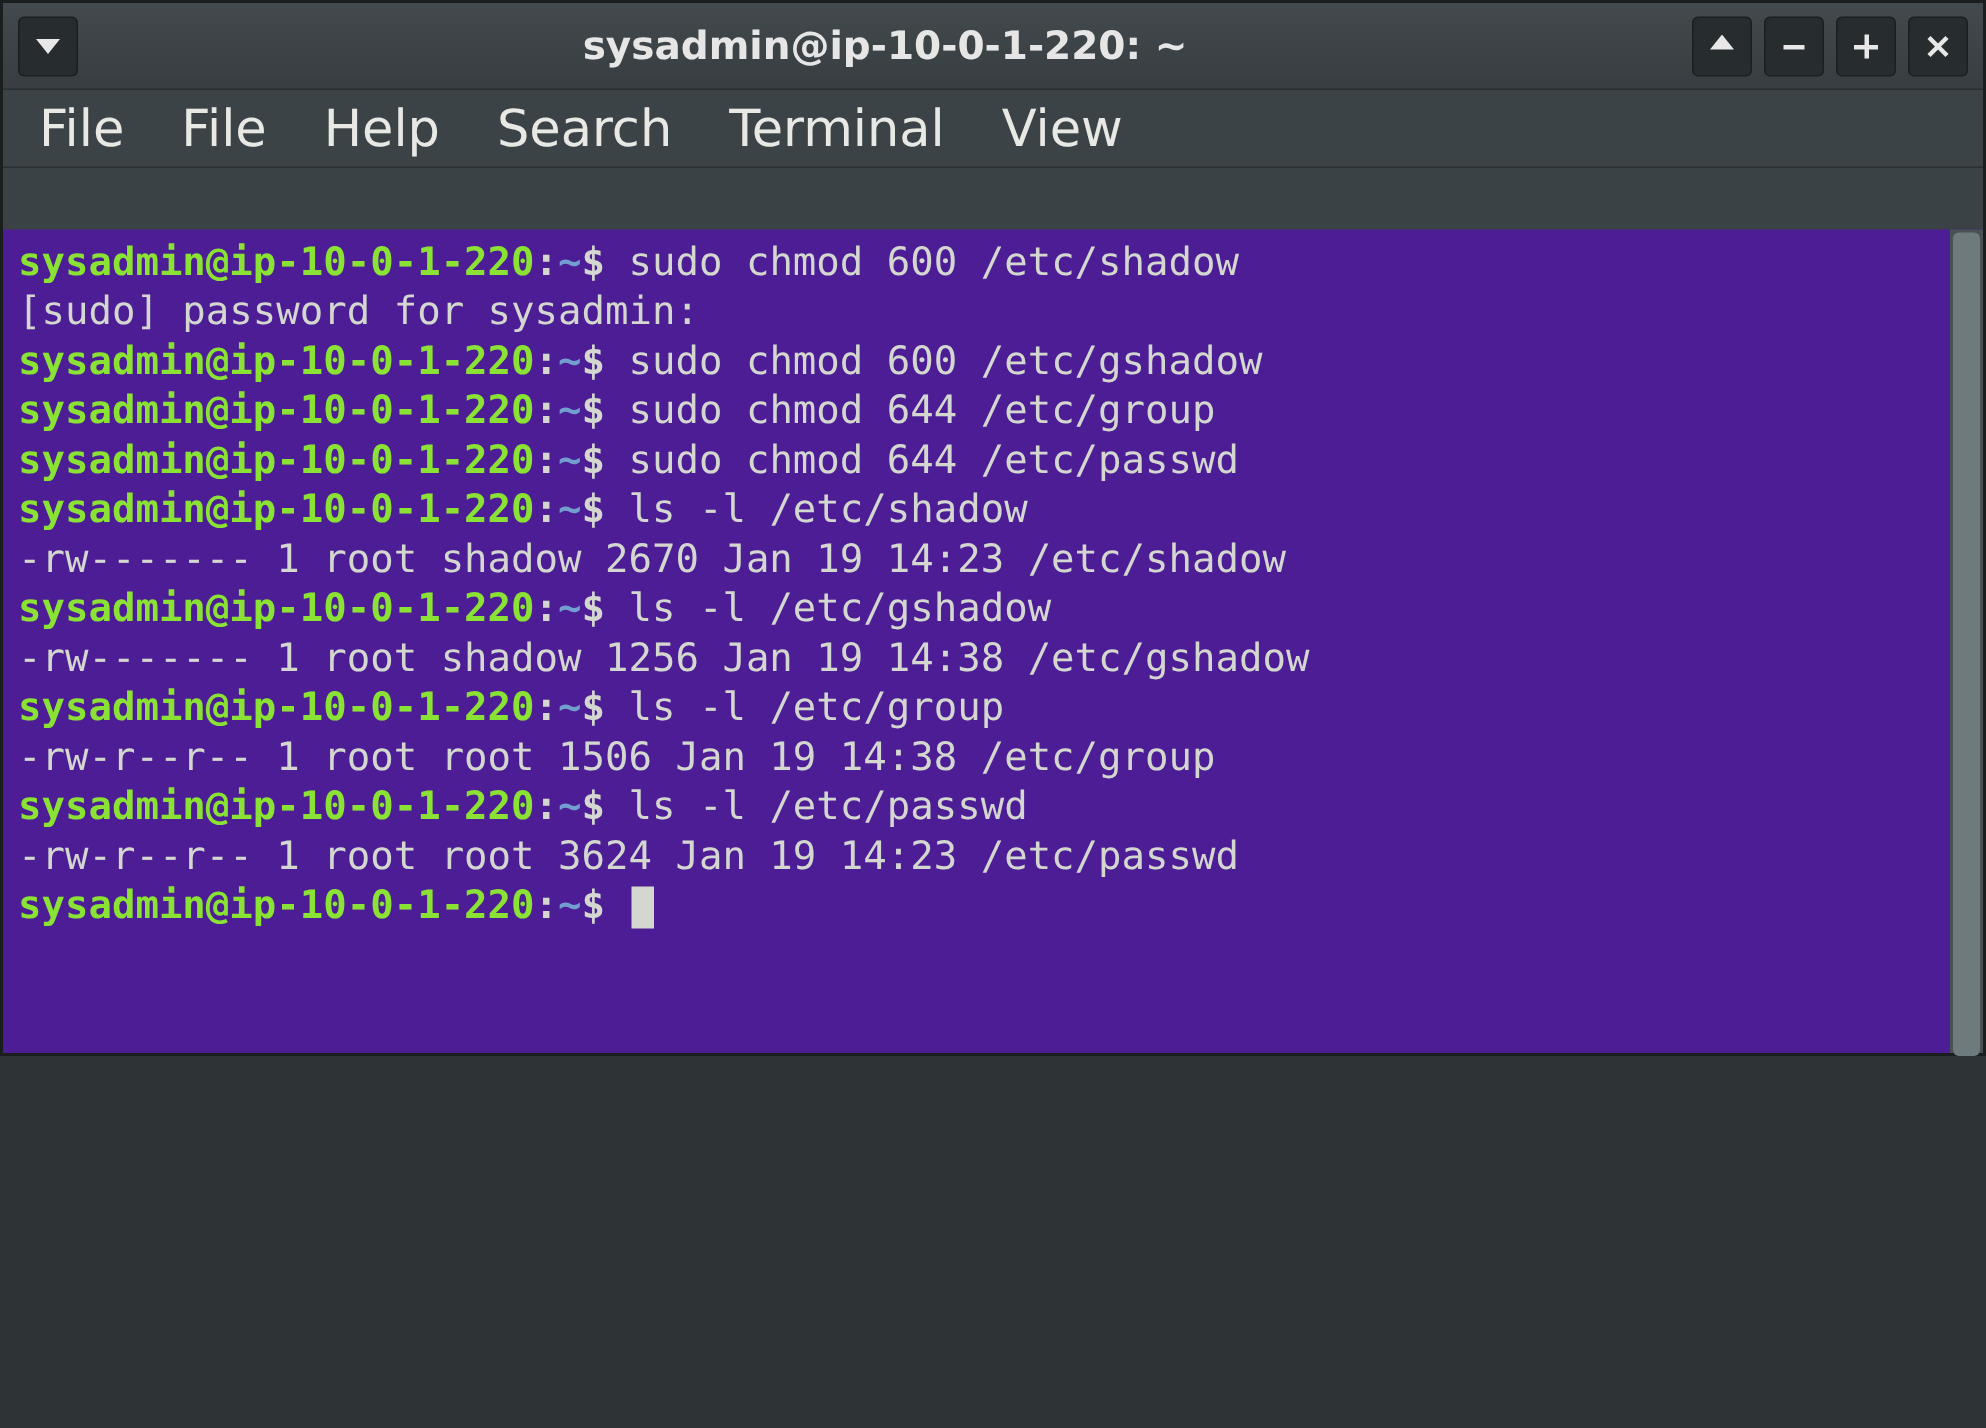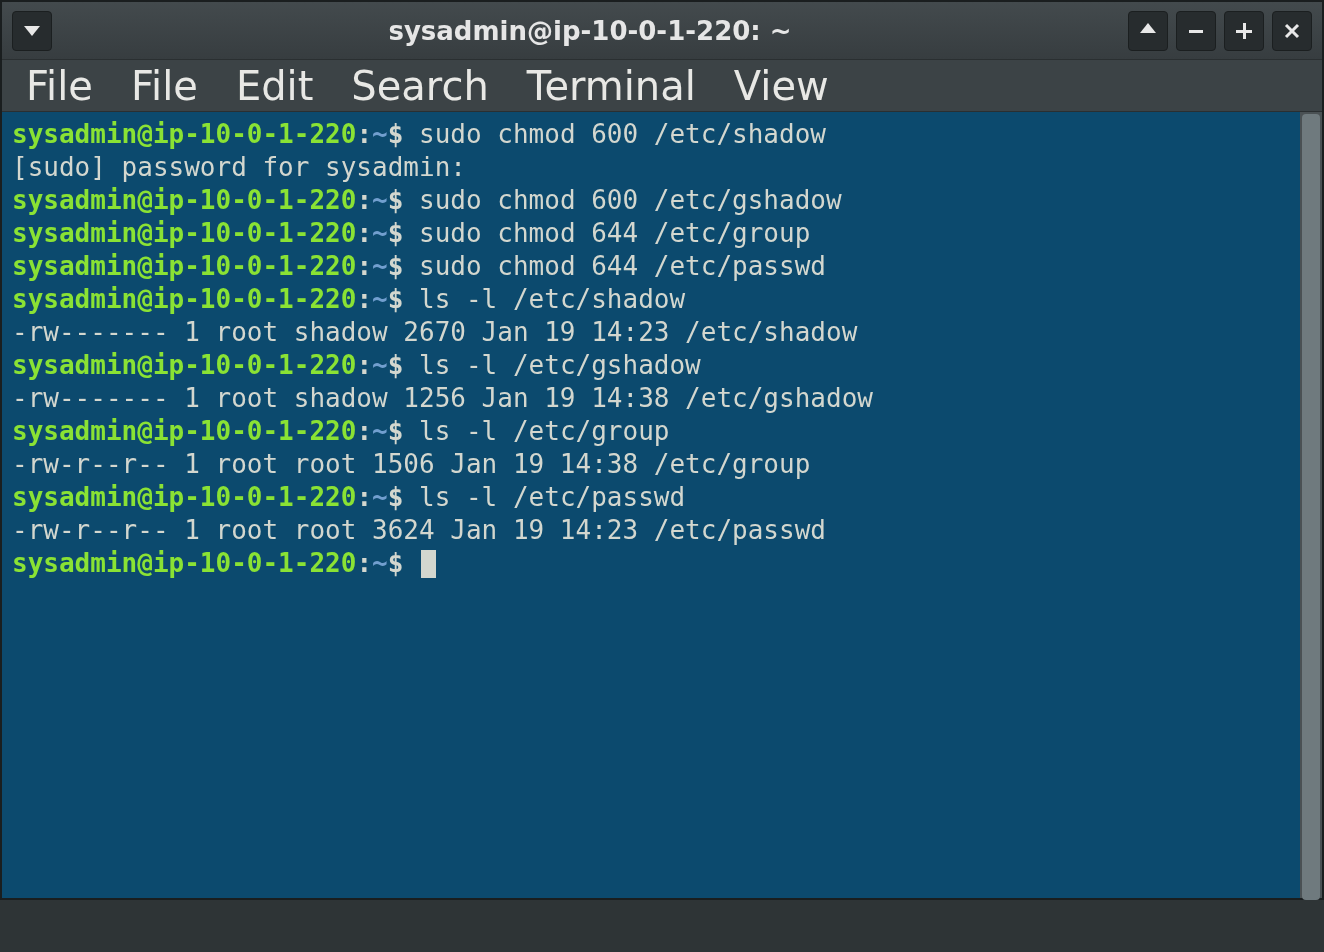--- a/index.html
+++ b/index.html
@@ -5,21 +5,21 @@
   * { box-sizing: border-box; margin: 0; padding: 0; }
   html, body {
     width: 1324px;
     height: 952px;
     background: #2e3436;
     font-family: "DejaVu Sans", "Liberation Sans", sans-serif;
     overflow: hidden;
   }
   .window {
     width: 1324px;
-    height: 900px;
+    height: 704px;
     background: #3b4245;
     border: 2px solid #1a1e1f;
     display: flex;
     flex-direction: column;
   }
   
   .titlebar {
     height: 58px;
     background: linear-gradient(to bottom, #434a4d, #373d40);
     display: flex;
@@ -49,29 +49,30 @@
   .tb-btn svg { display:block; }
   
   .menubar {
     height: 52px;
     background: #3c4346;
     display: flex;
     align-items: center;
     gap: 38px;
     padding: 0 24px;
     color: #e8e8e5;
-    font-size: 40px;
+    font-size: 34px;
     border-bottom: 1px solid #2a2f31;
   }
   .menu-item { cursor: pointer; }
   
   .termwrap {
     flex:1;
-    background: #0c4a6e;
+    background: #4c1d95;
     display:flex;
+    margin-top:41px;
   }
   .terminal {
     flex:1;
     padding: 6px 8px 8px 10px;
     font-family: "DejaVu Sans Mono","Liberation Mono","Courier New",monospace;
     font-size: 26px;
     line-height: 33px;
     color: #d3d7cf;
     white-space: pre;
     overflow: hidden;
@@ -139,21 +140,21 @@
             <line x1="3" y1="3" x2="15" y2="15" stroke="#e8e8e8" stroke-width="3"></line>
             <line x1="15" y1="3" x2="3" y2="15" stroke="#e8e8e8" stroke-width="3"></line>
           </svg>
       </div>
     </div>
   </div>
 
   <div class="menubar">
     <span class="menu-item">File</span>
     <span class="menu-item">File</span>
-    <span class="menu-item">Edit</span>
+    <span class="menu-item">Help</span>
     <span class="menu-item">Search</span>
     <span class="menu-item">Terminal</span>
     <span class="menu-item">View</span>
   </div>
 
   <div class="termwrap">
     <div class="terminal" id="terminal"><div class="line"><span class="prompt-user">sysadmin@ip-10-0-1-220</span><span class="prompt-sep">:</span><span class="prompt-path">~</span><span class="prompt-sep">$</span> <span class="cmd">sudo chmod 600 /etc/shadow</span></div><div class="line out">[sudo] password for sysadmin:</div><div class="line"><span class="prompt-user">sysadmin@ip-10-0-1-220</span><span class="prompt-sep">:</span><span class="prompt-path">~</span><span class="prompt-sep">$</span> <span class="cmd">sudo chmod 600 /etc/gshadow</span></div><div class="line"><span class="prompt-user">sysadmin@ip-10-0-1-220</span><span class="prompt-sep">:</span><span class="prompt-path">~</span><span class="prompt-sep">$</span> <span class="cmd">sudo chmod 644 /etc/group</span></div><div class="line"><span class="prompt-user">sysadmin@ip-10-0-1-220</span><span class="prompt-sep">:</span><span class="prompt-path">~</span><span class="prompt-sep">$</span> <span class="cmd">sudo chmod 644 /etc/passwd</span></div><div class="line"><span class="prompt-user">sysadmin@ip-10-0-1-220</span><span class="prompt-sep">:</span><span class="prompt-path">~</span><span class="prompt-sep">$</span> <span class="cmd">ls -l /etc/shadow</span></div><div class="line out">-rw------- 1 root shadow 2670 Jan 19 14:23 /etc/shadow</div><div class="line"><span class="prompt-user">sysadmin@ip-10-0-1-220</span><span class="prompt-sep">:</span><span class="prompt-path">~</span><span class="prompt-sep">$</span> <span class="cmd">ls -l /etc/gshadow</span></div><div class="line out">-rw------- 1 root shadow 1256 Jan 19 14:38 /etc/gshadow</div><div class="line"><span class="prompt-user">sysadmin@ip-10-0-1-220</span><span class="prompt-sep">:</span><span class="prompt-path">~</span><span class="prompt-sep">$</span> <span class="cmd">ls -l /etc/group</span></div><div class="line out">-rw-r--r-- 1 root root 1506 Jan 19 14:38 /etc/group</div><div class="line"><span class="prompt-user">sysadmin@ip-10-0-1-220</span><span class="prompt-sep">:</span><span class="prompt-path">~</span><span class="prompt-sep">$</span> <span class="cmd">ls -l /etc/passwd</span></div><div class="line out">-rw-r--r-- 1 root root 3624 Jan 19 14:23 /etc/passwd</div><div class="line"><span class="prompt-user">sysadmin@ip-10-0-1-220</span><span class="prompt-sep">:</span><span class="prompt-path">~</span><span class="prompt-sep">$</span> <span class="cmd"></span><span class="cursor"></span></div></div>
     <div class="scrollbar">
       <div class="scroll-thumb"></div>
     </div>

